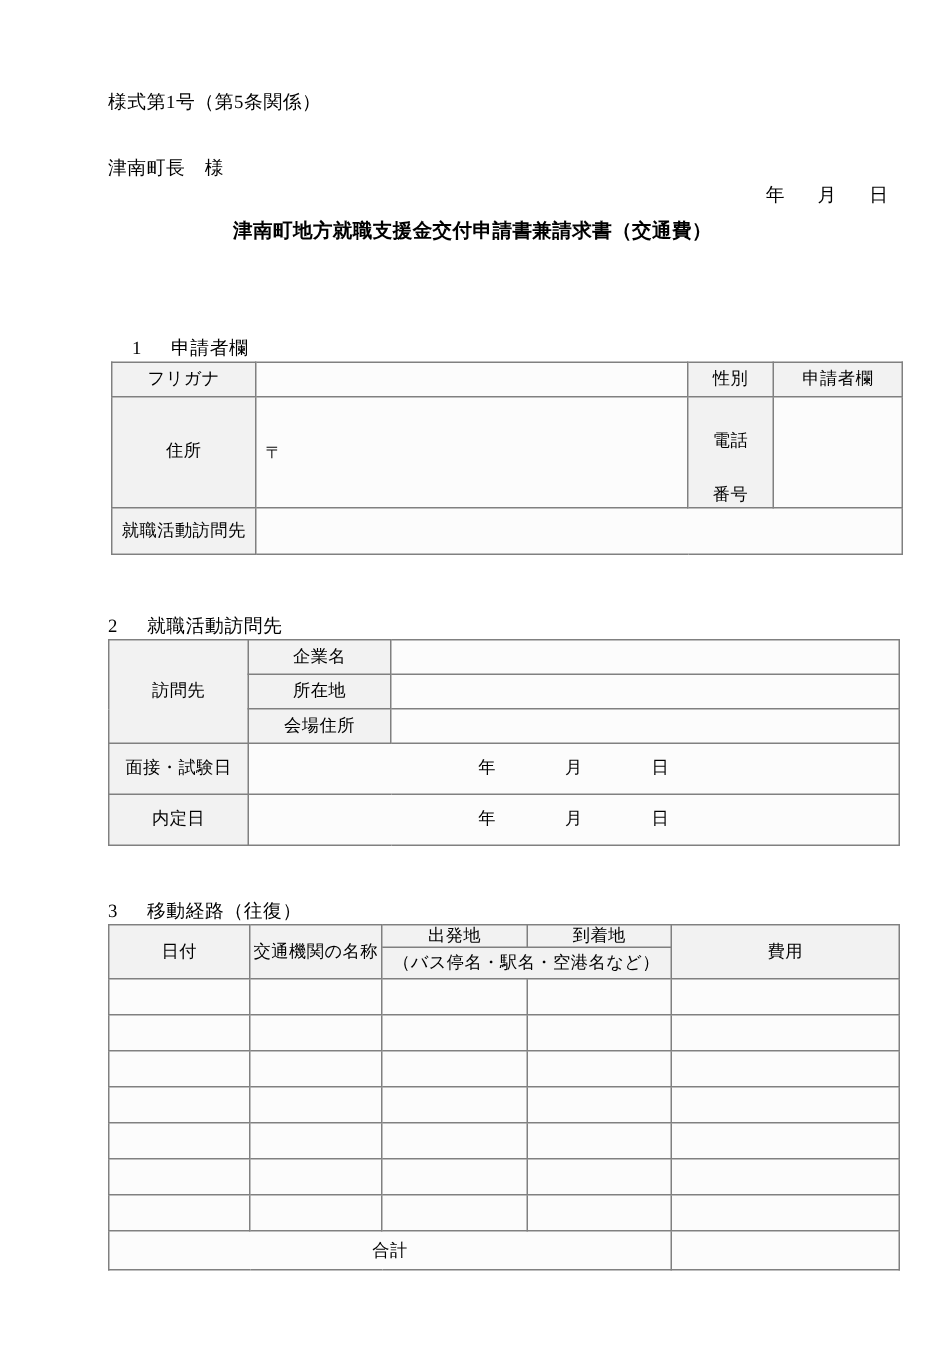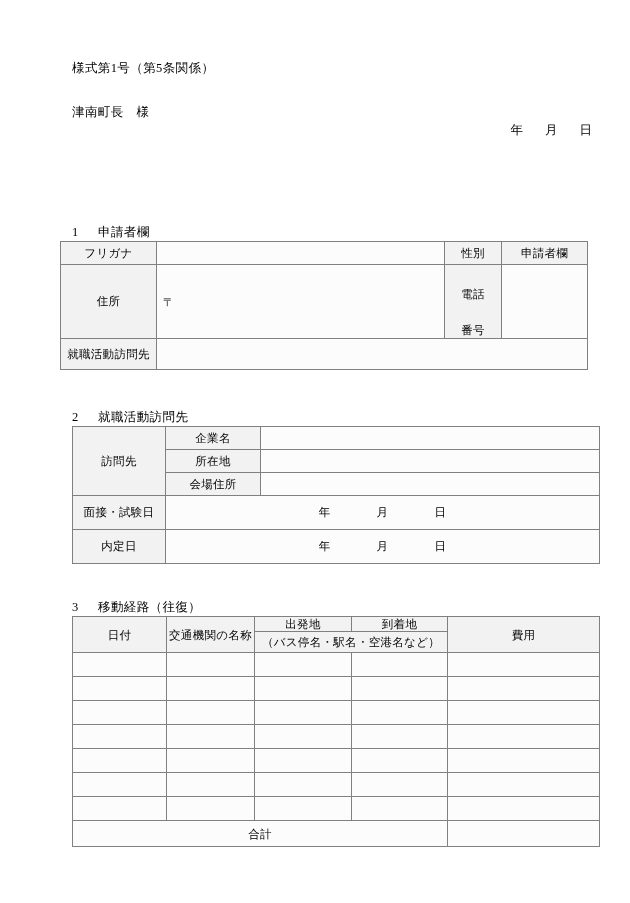--- a/index.html
+++ b/index.html
@@ -68,21 +68,21 @@
   }
 
   
   .section-heading {
     position: absolute;
     font-size: 12.5px;
     letter-spacing: 0.4px;
     white-space: nowrap;
   }
   .section-heading .num { display: inline-block; width: 26px; }
-  #sec1-heading { left: 72px; top: 224px; }
+  #sec1-heading { left: 88px; top: 224px; }
   #sec2-heading { left: 72px; top: 409px; }
   #sec3-heading { left: 72px; top: 599px; }
 
   
   table.form-table {
     position: absolute;
     border-collapse: collapse;
     table-layout: fixed;
     font-size: 11.5px;
   }
@@ -100,21 +100,21 @@
   }
   td.val {
     background: #fcfcfc;
   }
   td.right {
     text-align: right;
     padding-right: 8px;
   }
 
   
-  #table-applicant { left: 60px; top: 241px; width: 527px; }
+  #table-applicant { left: 74px; top: 241px; width: 527px; }
 
   
   #table-visit { left: 72px; top: 426px; width: 527px; }
 
   
   #table-route { left: 72px; top: 616px; width: 527px; }
 
   .ymd .gap { display: inline-block; width: 30px; }
   .ymd-wide .gap { display: inline-block; width: 46px; }
   .postal-mark {
@@ -132,20 +132,21 @@
 <div class="page">
 
   <div class="form-code">様式第1号（第5条関係）</div>
 
   <div class="addressee">津南町長　様</div>
 
   <div class="date-line">
     <span>年</span><span class="gap"></span><span>月</span><span class="gap"></span><span>日</span>
   </div>
 
+  <div class="doc-title">津南町地方就職支援金交付申請書兼請求書（交通費）</div>
 
 
   <div class="section-heading" id="sec1-heading">
     <span class="num">1</span><span>申請者欄</span>
   </div>
 
   <table class="form-table" id="table-applicant">
     <colgroup>
       <col style="width:96px">
       <col style="width:288px">

